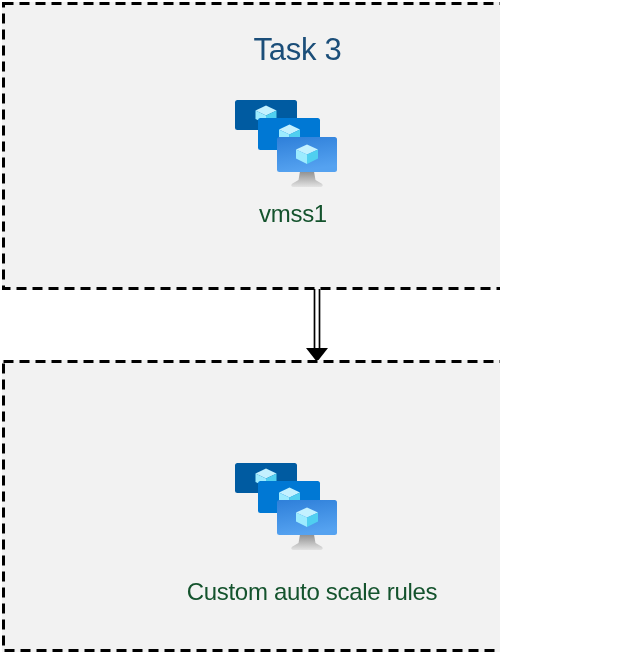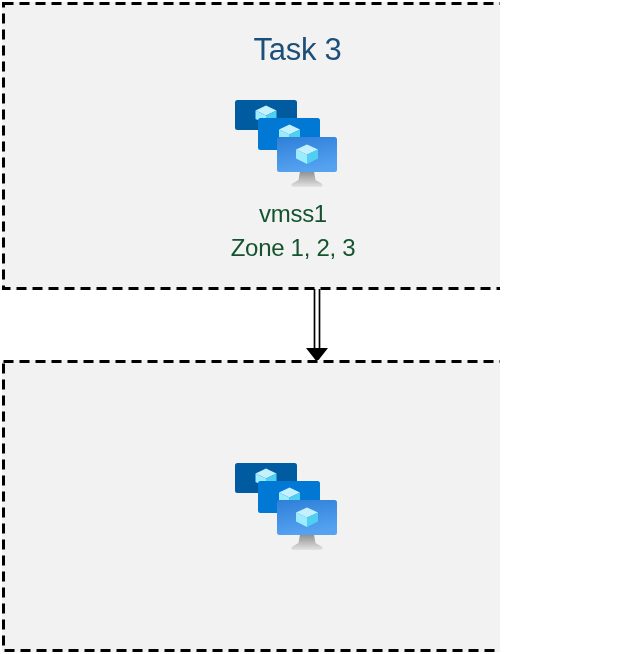--- a/index.html
+++ b/index.html
@@ -99,21 +99,20 @@
         <g>
           <polygon points="74,47.5 85,52.5 74,57.5 63,52.5" fill="#C3F1FF"></polygon>
           <polygon points="63,52.5 74,57.5 74,67 63,61.5" fill="#9CEBFF"></polygon>
           <polygon points="85,52.5 74,57.5 74,67 85,61.5" fill="#50CFF0"></polygon>
         </g>
       </svg>
     </div>
 
     <div class="box-label">
       <div>vmss1</div>
-      <div>Zone 1, 2, 3</div>
     </div>
   </section>
 
   <svg class="arrow-svg" viewBox="0 0 28 76">
     <line x1="11.5" y1="0" x2="11.5" y2="60" stroke="#000000" stroke-width="1.7"></line>
     <line x1="16.5" y1="0" x2="16.5" y2="60" stroke="#000000" stroke-width="1.7"></line>
     <polygon points="3,59 25,59 14,73" fill="#000000"></polygon>
   </svg>
 
   <section class="task-box box2">
@@ -139,15 +138,18 @@
         <path d="M67,74.5 L81,74.5 L82.5,83 L88.5,86.5 C90.5,88 90,90 87,90 L61,90 C58,90 57.5,88 59.5,86.5 L65.5,83 Z" fill="url(#gradStand)"></path>
         <rect x="44" y="40" width="60" height="35" rx="2.5" fill="url(#gradFront)"></rect>
         <g>
           <polygon points="74,47.5 85,52.5 74,57.5 63,52.5" fill="#C3F1FF"></polygon>
           <polygon points="63,52.5 74,57.5 74,67 63,61.5" fill="#9CEBFF"></polygon>
           <polygon points="85,52.5 74,57.5 74,67 85,61.5" fill="#50CFF0"></polygon>
         </g>
       </svg>
     </div>
 
+    <div class="box-label">
+      <div>Custom auto scale rules</div>
+    </div>
   </section>
 
 </div>
 
 </body></html>

